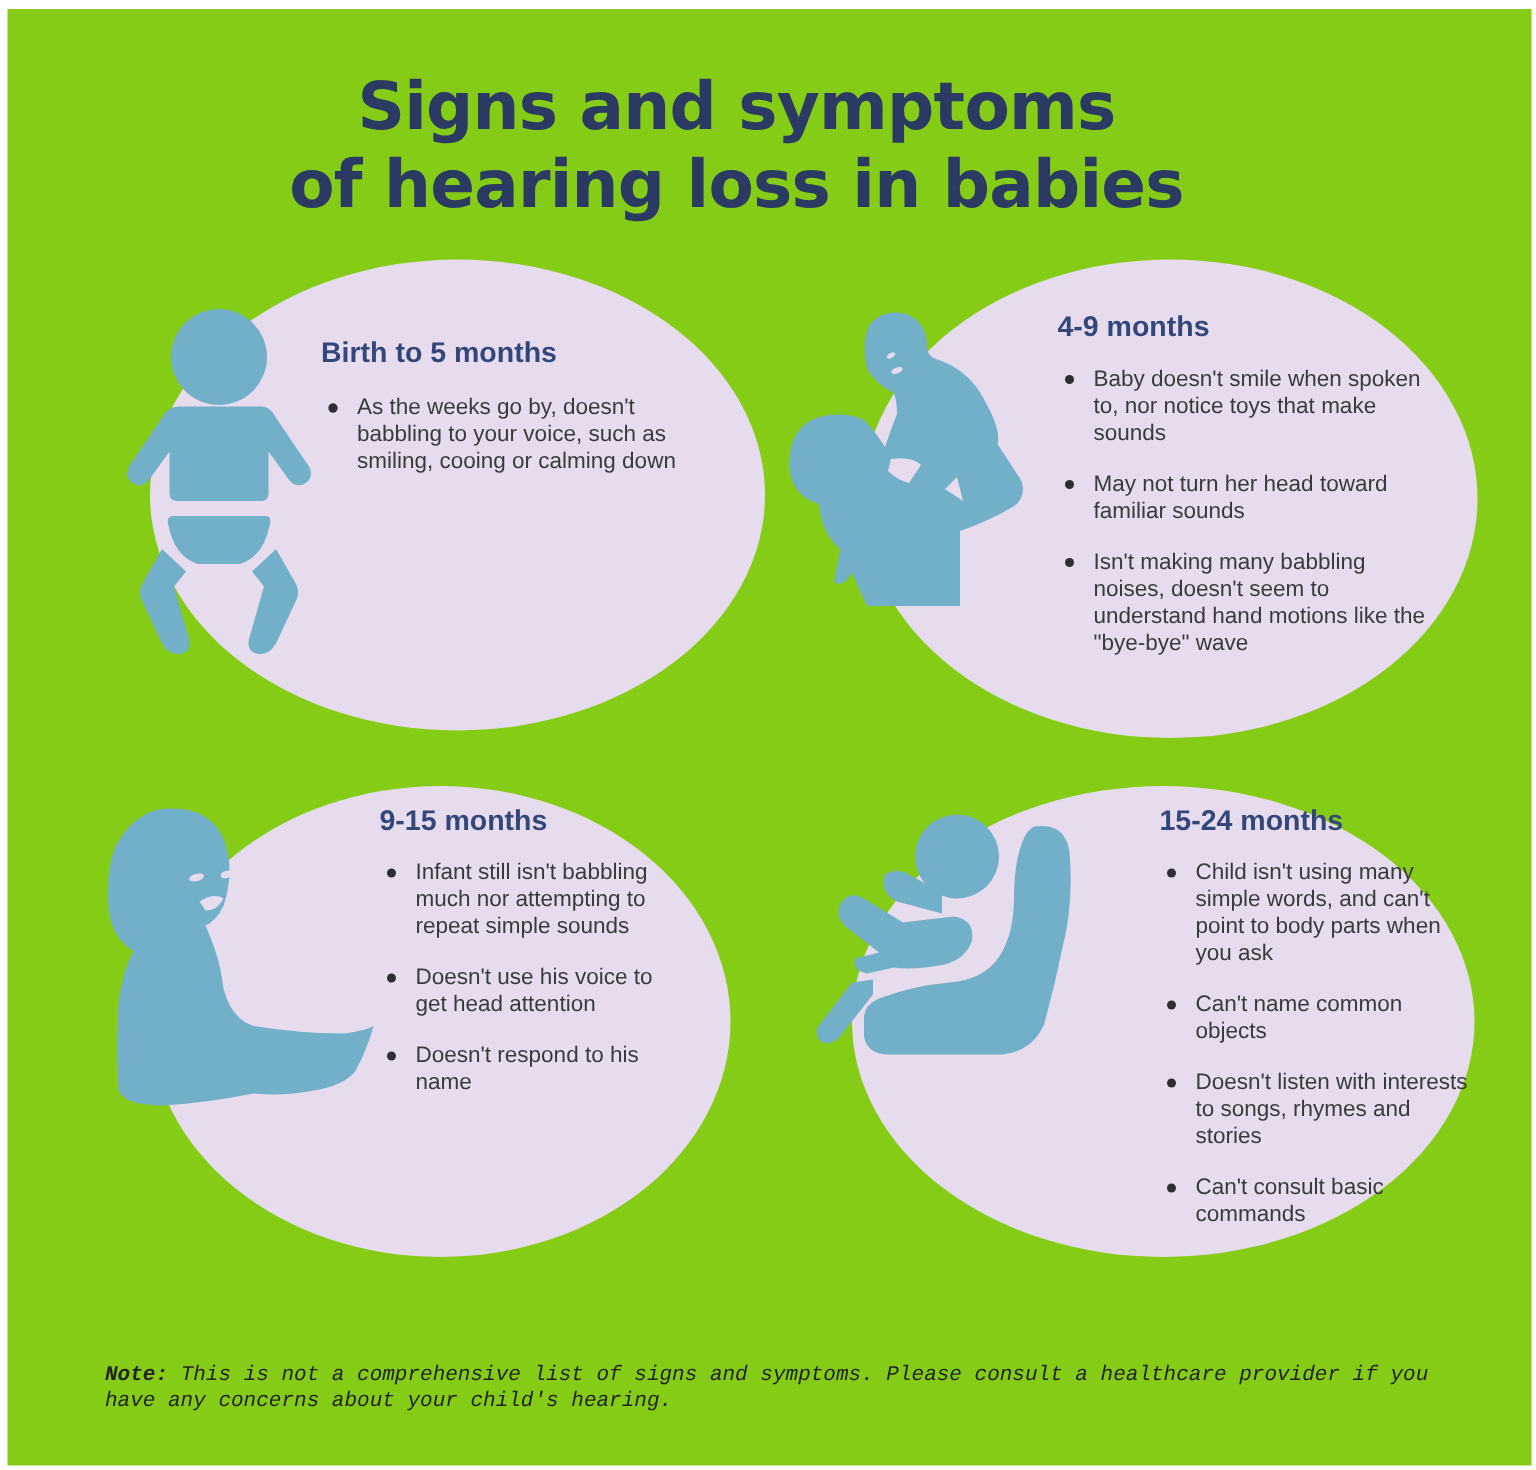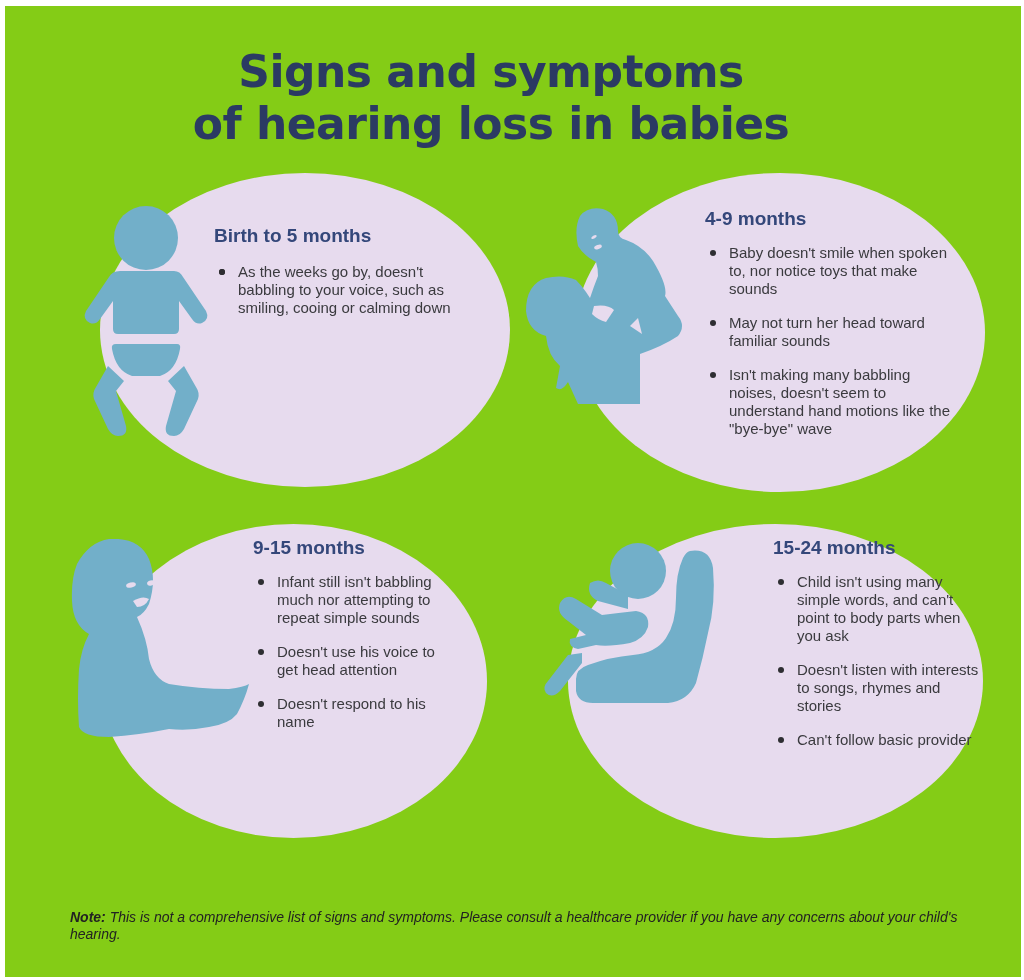--- a/index.html
+++ b/index.html
@@ -28,21 +28,21 @@
   li {
     position: relative; padding-left: 24px; margin-bottom: 16px;
     font-size: 15px; line-height: 18px; color: #3a3a3e;
   }
   li .bullet {
     position: absolute; left: 5px; top: 6px; width: 6px; height: 6px;
     border-radius: 50%; background: #2e2e32;
   }
   .note {
     position: absolute; left: 65px; top: 903px; width: 900px;
-    font-family: Liberation Sans, sans-serif; font-style: italic;
+    font-family: Liberation Mono, monospace; font-style: italic;
     font-size: 14px; line-height: 17px; color: #222;
   }
   .note b { font-weight: bold; }
 </style>
 </head>
 <body>
 
 <div class="card">
 
   <div class="title">
@@ -121,22 +121,23 @@
       <li><span class="bullet"></span><span>Infant still isn't babbling much nor attempting to repeat simple sounds</span></li>
       <li><span class="bullet"></span><span>Doesn't use his voice to get head attention</span></li>
       <li><span class="bullet"></span><span>Doesn't respond to his name</span></li>
     </ul>
   </div>
 
   <div class="section" style="left:722px;top:531px;width:210px;margin-left:46px;">
     <div class="heading">15-24 months</div>
     <ul>
       <li><span class="bullet"></span><span>Child isn't using many simple words, and can't point to body parts when you ask</span></li>
+      <li><span class="bullet"></span><span>Can't name common objects</span></li>
       <li><span class="bullet"></span><span>Doesn't listen with interests to songs, rhymes and stories</span></li>
-      <li><span class="bullet"></span><span>Can't follow basic provider</span></li>
+      <li><span class="bullet"></span><span>Can't consult basic commands</span></li>
     </ul>
   </div>
 
   <div class="note">
     <b>Note:</b><span> This is not a comprehensive list of signs and symptoms. Please consult a healthcare provider if you have any concerns about your child's hearing.</span>
   </div>
 
 </div>
 
 </body></html>

